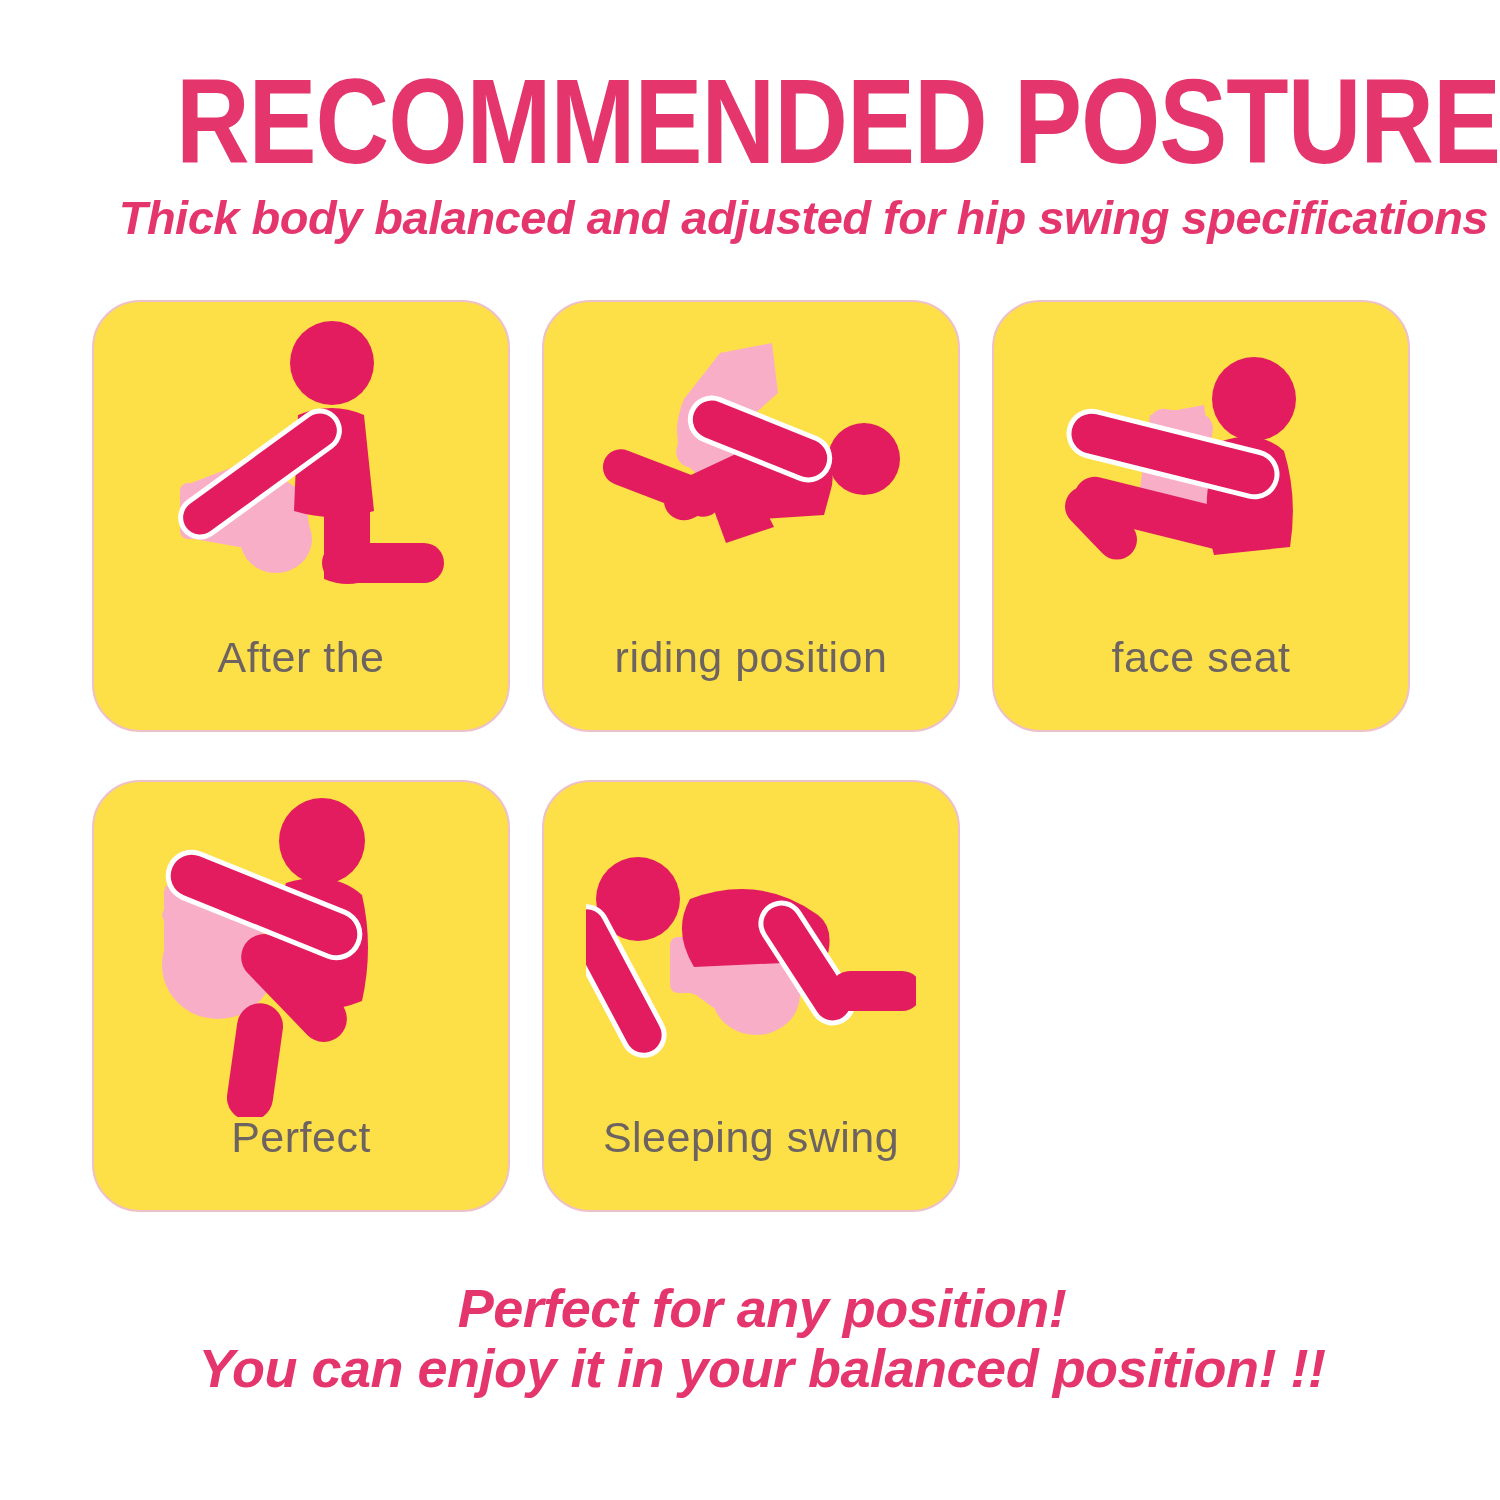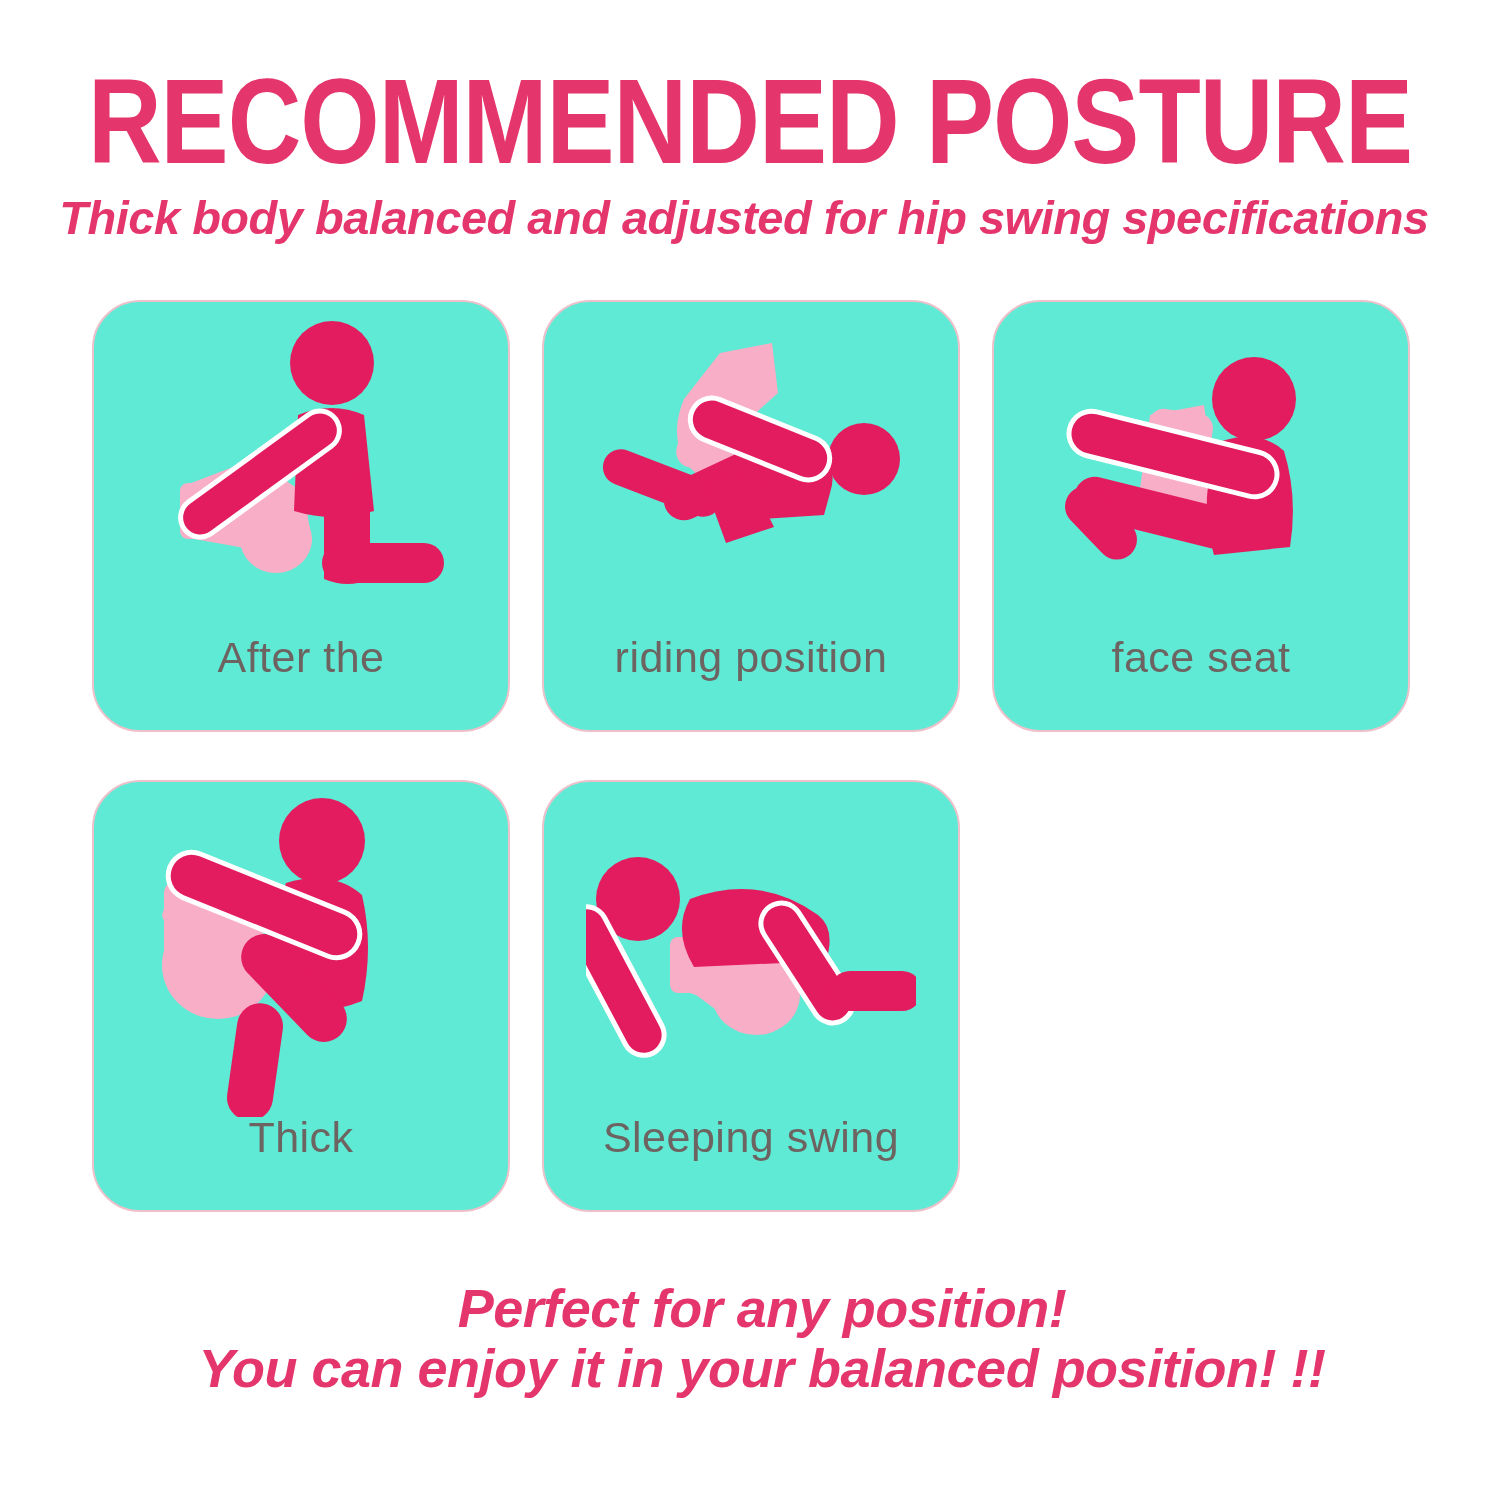--- a/index.html
+++ b/index.html
@@ -15,21 +15,21 @@
     font-family: "Liberation Sans", sans-serif;
     background: #ffffff;
   }
 
   
   .header {
     position: absolute;
     top: 0;
     left: 0;
     width: 1500px;
-    text-align: center;
+    text-align: right;
   }
   .title {
     font-family: "Liberation Sans", sans-serif;
     font-weight: bold;
     font-size: 102px;
     letter-spacing: -1px;
     color: #e5356d;
     margin: 0;
     padding: 52px 0 0 0;
     line-height: 1.0;
@@ -57,21 +57,21 @@
     top: 300px;
     width: 1320px;
     display: grid;
     grid-template-columns: repeat(3, 418px);
     grid-template-rows: 432px 432px;
     column-gap: 32px;
     row-gap: 48px;
   }
 
   .card {
-    background: #5eead4;
+    background: #fde047;
     border: 2px solid #edc0ca;
     border-radius: 48px;
     position: relative;
     display: flex;
     flex-direction: column;
     align-items: center;
     justify-content: flex-start;
     box-sizing: border-box;
     overflow: hidden;
   }
@@ -228,21 +228,21 @@
           <rect x="92" y="178" width="132" height="46" rx="23" transform="rotate(46 158 201)"></rect>
           <rect x="96" y="216" width="46" height="118" rx="23" transform="rotate(8 119 275)"></rect>
 
           <g>
             <rect x="24" y="92" width="208" height="52" rx="26" transform="rotate(22 128 118)" fill="#ffffff"></rect>
             <rect x="29" y="97" width="198" height="42" rx="21" transform="rotate(22 128 118)" fill="#e31c5f"></rect>
           </g>
         </g>
       </svg>
     </div>
-    <div class="card-label">Thick</div>
+    <div class="card-label">Perfect</div>
   </div>
 
   <div class="card">
     <div class="card-figure">
       <svg width="330" height="330" viewBox="0 0 330 330" xmlns="http://www.w3.org/2000/svg">
 
         <g fill="#f9aec7">
           <path d="M92 152 L200 148 L216 206 L186 234 L140 230 L110 208 L86 200 Z"></path>
           <ellipse cx="170" cy="208" rx="44" ry="40"></ellipse>
           <rect x="84" y="150" width="50" height="56" rx="8"></rect>

